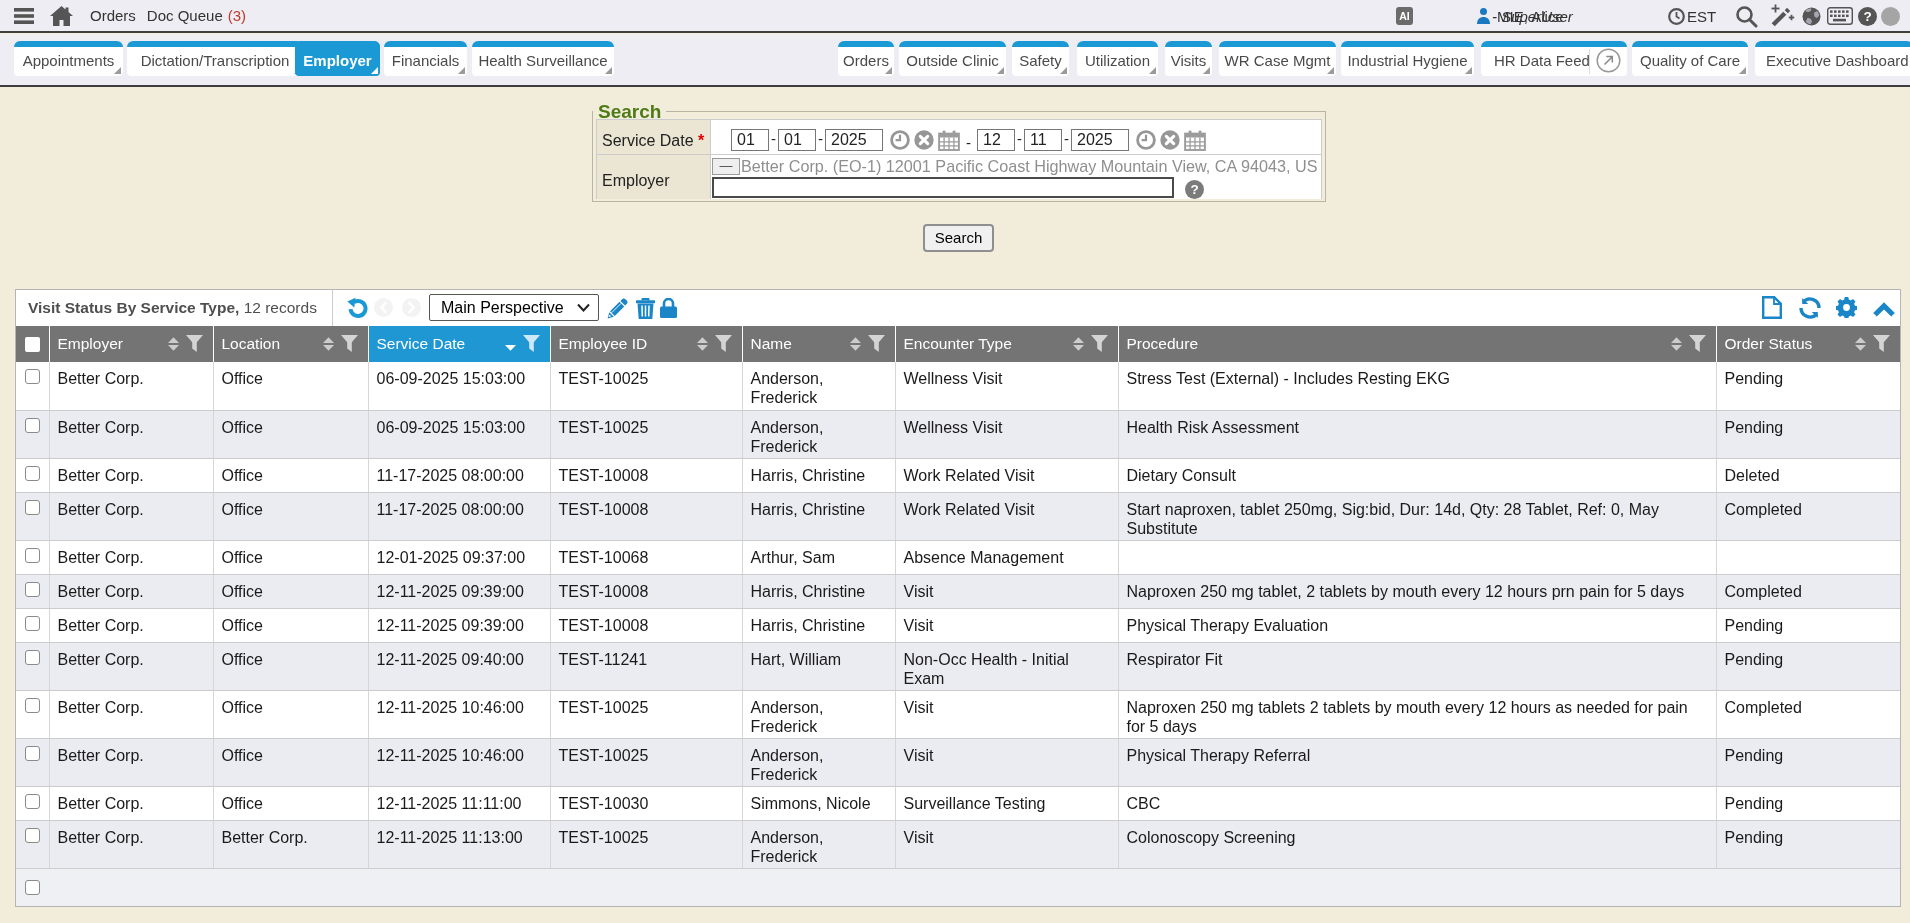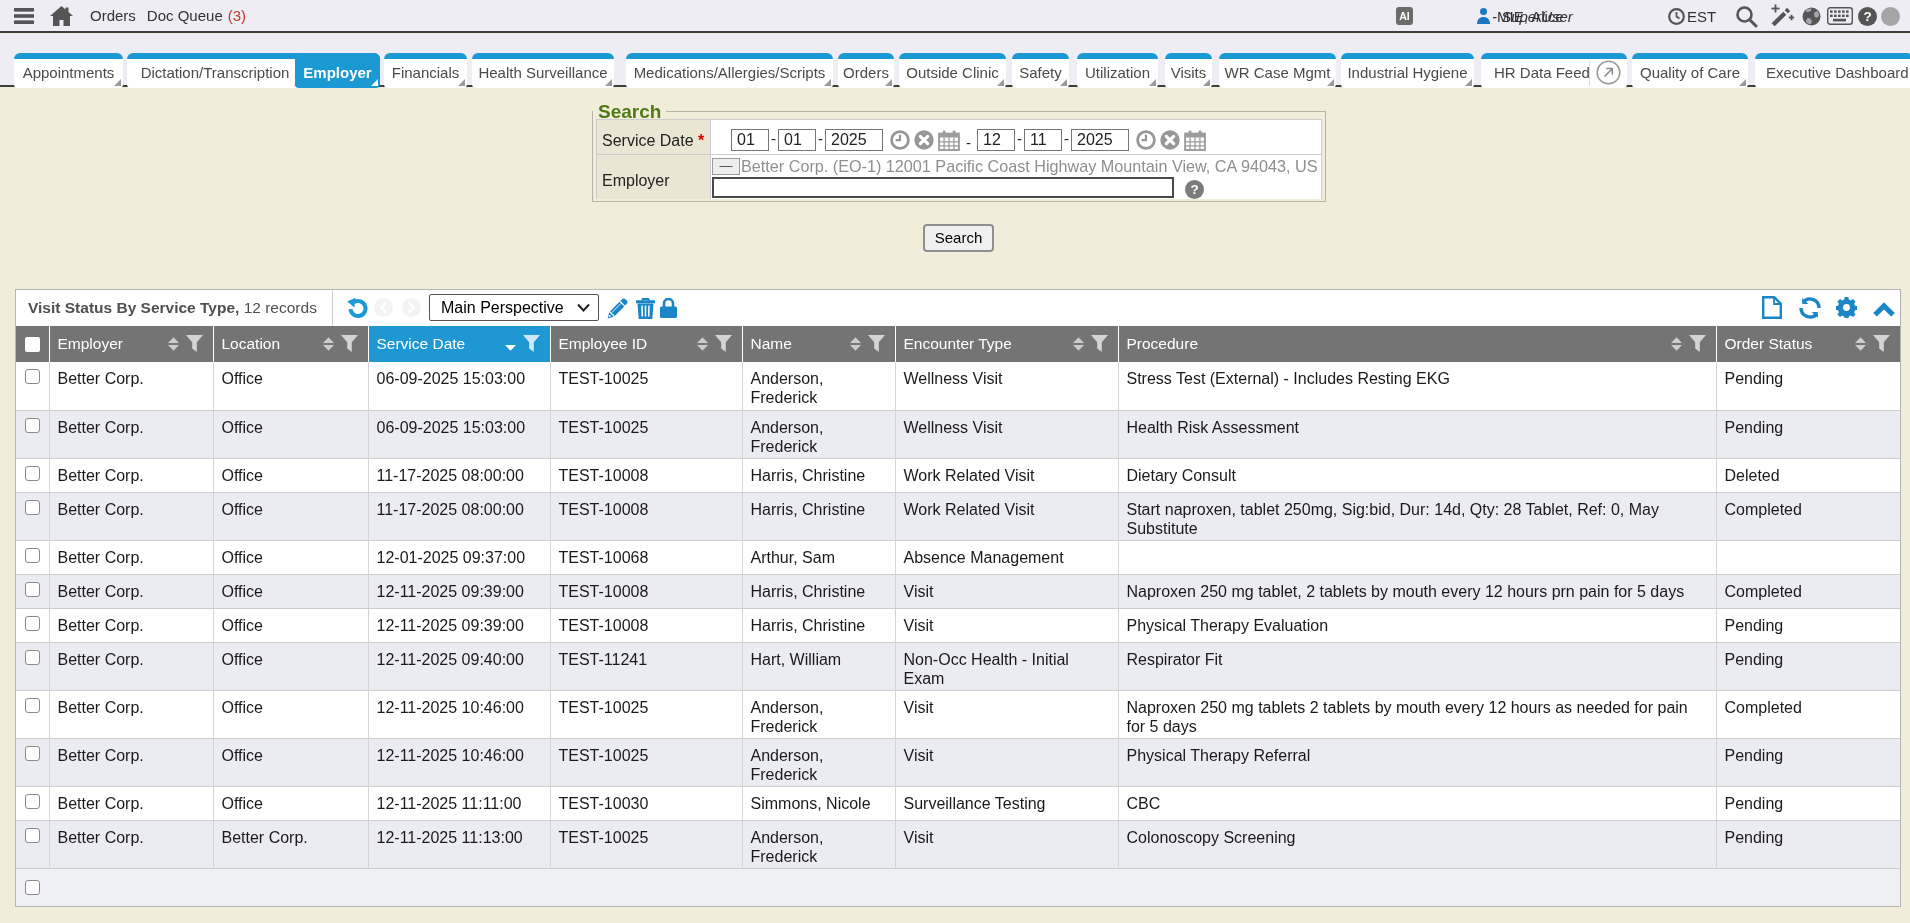--- a/index.html
+++ b/index.html
@@ -5,21 +5,21 @@
 html,body{width:1910px;height:923px;overflow:hidden}
 body{position:relative;background:#f2eddb;font-family:"Liberation Sans",sans-serif;color:#222}
 svg{display:block}
 
 #topbar{position:absolute;top:0;left:0;width:1910px;height:33px;background:#ededf3;border-bottom:2px solid #3e3e3e;display:flex;align-items:center}
 #topbar .crumb{font-size:15px;color:#333}
 .tr{position:absolute;top:0;height:32px;display:flex;align-items:center}
 
 #tabbar{position:absolute;top:34px;left:0;width:1910px;height:53px;background:#ededf3;border-bottom:2px solid #3e3e3e}
 #tabs{position:absolute;top:7px;left:0;width:1910px;height:35px;white-space:nowrap}
-.tab{position:absolute;top:12px;height:35px;background:#fff;border-radius:6px 6px 4px 4px;display:flex;align-items:center;justify-content:center;padding-top:4px;color:#4a4a4a;font-size:15px}
+.tab{position:absolute;top:0;height:35px;background:#fff;border-radius:6px 6px 4px 4px;display:flex;align-items:center;justify-content:center;padding-top:4px;color:#4a4a4a;font-size:15px}
 .tab::before{content:'';position:absolute;top:0;left:0;right:0;height:6px;background:#1b99d5;border-radius:6px 6px 0 0}
 .tab .tri{position:absolute;right:2px;bottom:2px;width:0;height:0;border-left:7px solid transparent;border-bottom:7px solid #9a9a9a}
 .tab.active{background:#1b99d5;color:#fff;font-weight:bold}
 .tab.active .tri{border-bottom-color:#fff}
 
 #fs{position:absolute;left:592px;top:111px;width:734px;height:91px;border:1px solid #b9b5a4}
 #fs legend{position:absolute;top:-11px;left:0px;background:#f2eddb;padding:0 5px;font-size:19px;font-weight:bold;color:#4e7b16}
 #ftab{position:absolute;left:3px;top:7px;width:726px;height:80px;border:1px solid #ccc;background:#fff}
 .frow{display:flex;border-bottom:1px solid #ccc}
 .frow:last-child{border-bottom:none}
@@ -135,21 +135,20 @@
       <div style="width:19px;height:19px;border-radius:50%;background:#a5a5a5"></div>
     </div>
 </div>
 <div id="tabbar">
     <div id="tabs">
 <div class="tab" style="left:14px;width:109px">Appointments<span class="tri"></span></div>
 <div class="tab" style="left:127px;width:176px">Dictation/Transcription<span class="tri"></span></div>
 <div class="tab active" style="left:295px;width:85px">Employer<span class="tri"></span></div>
 <div class="tab" style="left:384px;width:83px">Financials<span class="tri"></span></div>
 <div class="tab" style="left:472px;width:142px">Health Surveillance<span class="tri"></span></div>
-<div class="tab" style="left:626px;width:207px">Medications/Allergies/Scripts<span class="tri"></span></div>
 <div class="tab" style="left:838px;width:56px">Orders<span class="tri"></span></div>
 <div class="tab" style="left:899px;width:107px">Outside Clinic<span class="tri"></span></div>
 <div class="tab" style="left:1012px;width:57px">Safety<span class="tri"></span></div>
 <div class="tab" style="left:1077px;width:81px">Utilization<span class="tri"></span></div>
 <div class="tab" style="left:1165px;width:47px">Visits<span class="tri"></span></div>
 <div class="tab" style="left:1219px;width:117px">WR Case Mgmt<span class="tri"></span></div>
 <div class="tab" style="left:1341px;width:133px">Industrial Hygiene<span class="tri"></span></div>
 <div class="tab" style="left:1481px;width:146px;justify-content:flex-start;padding-left:13px">HR Data Feed<span style="position:absolute;right:37px;top:8px;width:1px;height:25px;background:#ddd"></span><svg style="position:absolute;right:6px;top:7px" width="25" height="25" viewBox="0 0 25 25">
           <circle cx="12.5" cy="12.5" r="11.3" fill="none" stroke="#999" stroke-width="1.5"></circle>
           <path d="M8.5 16.5L16 9M10.3 8.6h6v6" stroke="#888" stroke-width="1.5" fill="none"></path>

